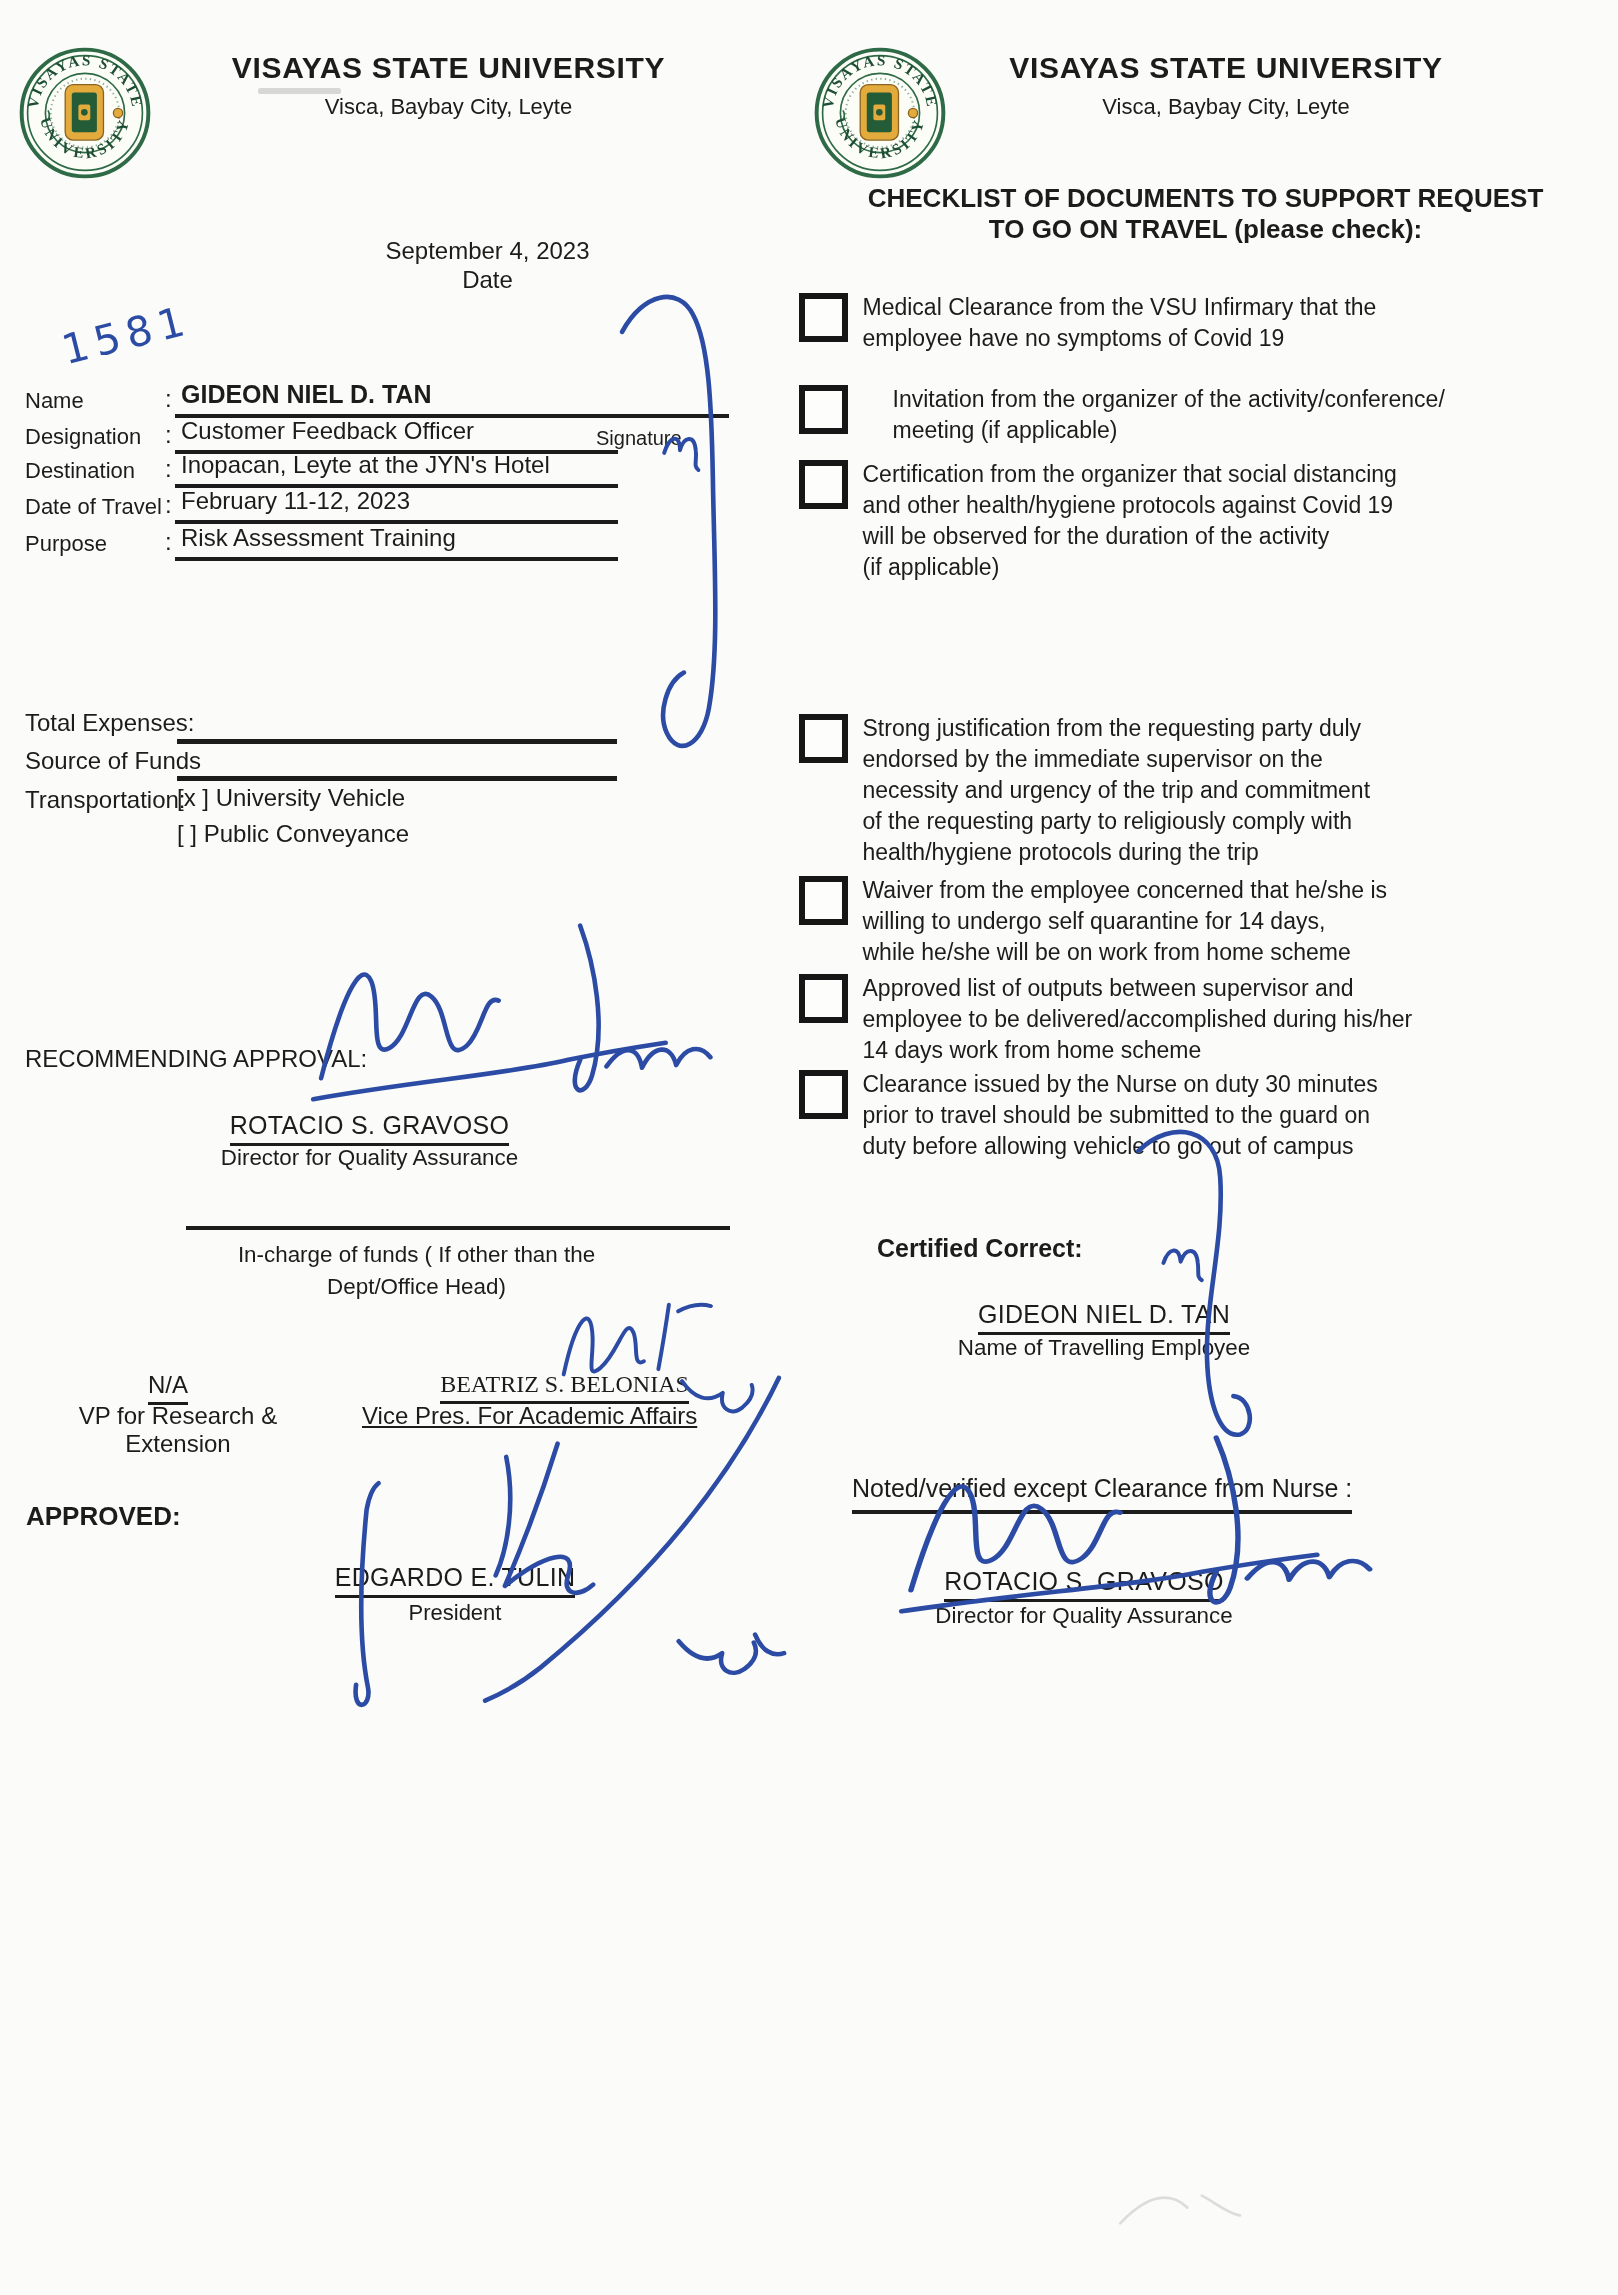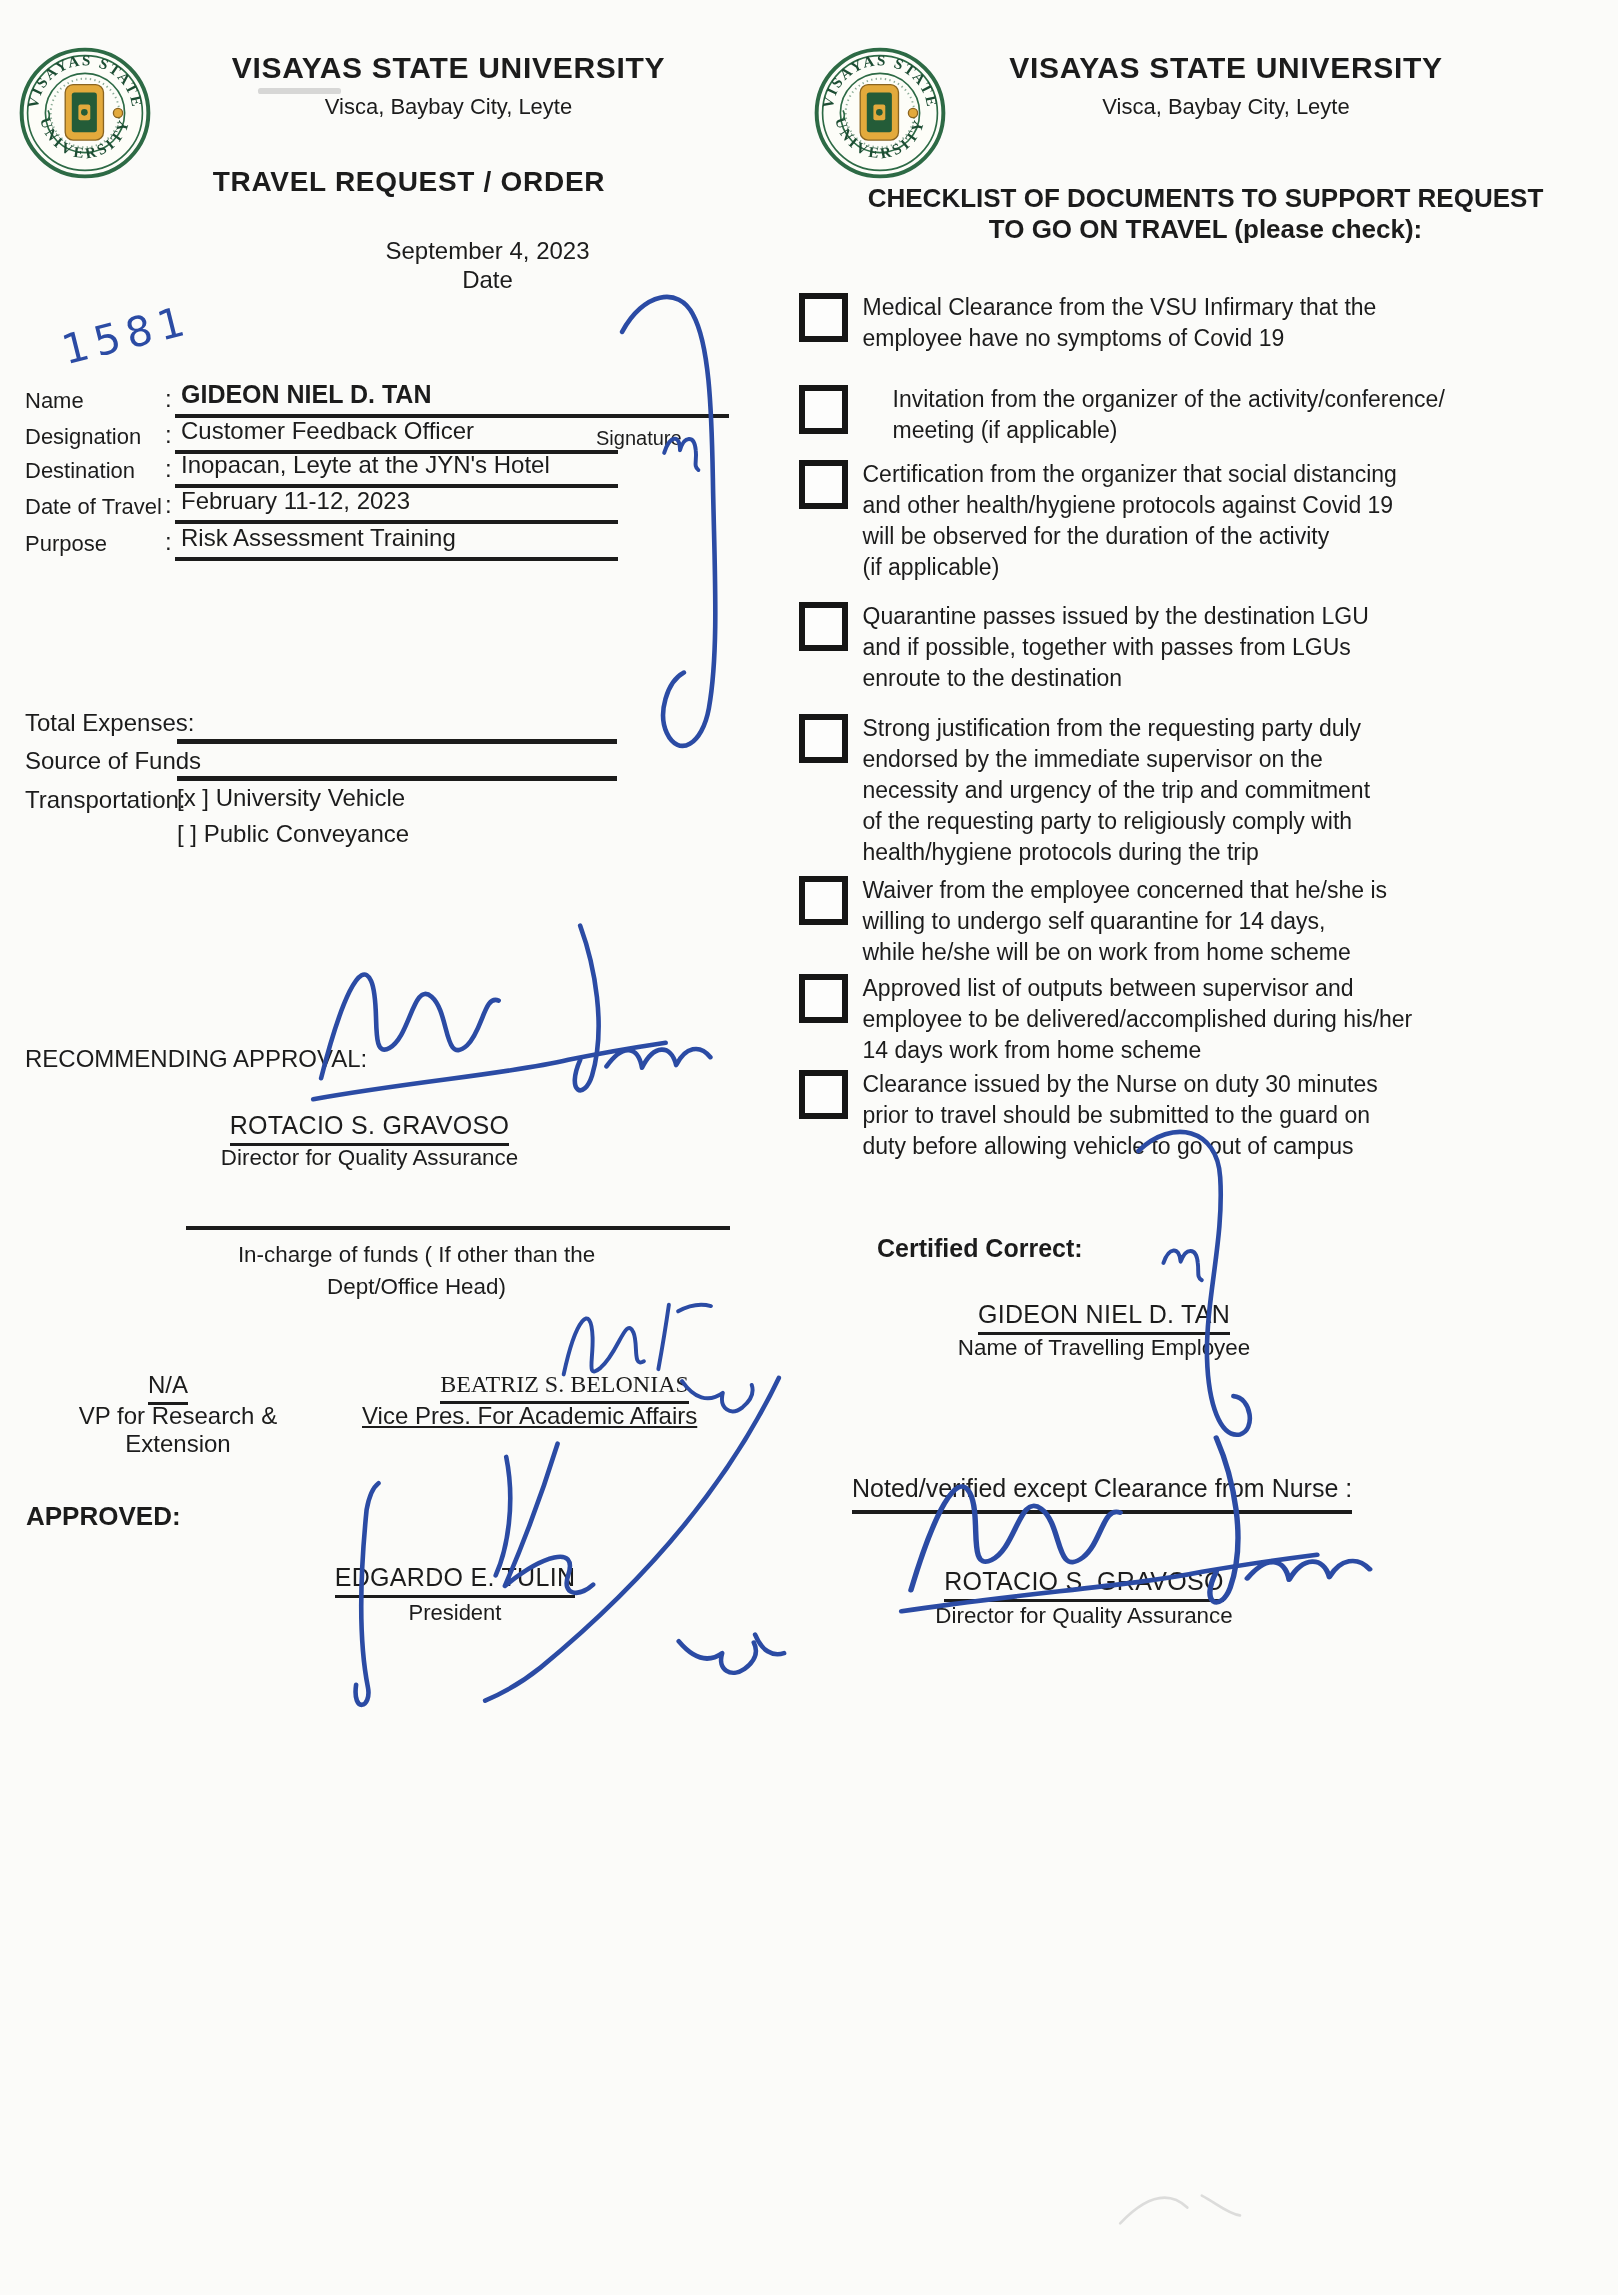--- a/index.html
+++ b/index.html
@@ -83,21 +83,20 @@
         <path d="M 44 96 q 4 8 0 14" stroke="#2d6a45" stroke-width="2.5" fill="none"></path>
       </g>
     </defs>
     <use href="#vsu-seal-def"></use>
   </svg>
 
   <div class="smudge" style="left:258px;top:88px;width:83px;height:6px;"></div>
 
   <div class="abs univ" style="left:185px;top:51px;width:527px;text-align:center;">VISAYAS STATE UNIVERSITY</div>
   <div class="abs addr" style="left:185px;top:94px;width:527px;text-align:center;">Visca, Baybay City, Leyte</div>
-  <div class="abs formtitle" style="left:119px;top:166px;width:580px;text-align:center;">TRAVEL REQUEST / ORDER</div>
 
   <div class="abs body36" style="left:316px;top:237px;width:343px;text-align:center;">September 4, 2023</div>
   <div class="abs body36" style="left:316px;top:266px;width:343px;text-align:center;">Date</div>
 
   <div class="abs hand1581" style="left:61px;top:311px;">1581</div>
 
   <div class="frow" style="top:382px;">
     <span class="flabel">Name</span>
     <span class="fcolon">:</span>
     <span class="fvalue nm">GIDEON NIEL D. TAN</span>
@@ -184,26 +183,20 @@
     <div class="cbx"></div>
     <div class="cktext">Invitation from the organizer of the activity/conference/
 meeting (if applicable)</div>
   </div>
   <div class="ckitem" style="top:459px;">
     <div class="cbx"></div>
     <div class="cktext">Certification from the organizer that social distancing
 and other health/hygiene protocols against Covid 19
 will be observed for the duration of the activity
  (if applicable)</div>
-  </div>
-  <div class="ckitem" style="top:601px;">
-    <div class="cbx"></div>
-    <div class="cktext">Quarantine passes issued by the destination LGU
-and if possible, together with passes from LGUs
-enroute to the destination</div>
   </div>
   <div class="ckitem" style="top:713px;">
     <div class="cbx"></div>
     <div class="cktext">Strong justification from the requesting party duly
 endorsed by the immediate supervisor on the
 necessity and urgency of the trip and commitment
 of the requesting party to religiously comply with
 health/hygiene protocols during the trip</div>
   </div>
   <div class="ckitem" style="top:875px;">

